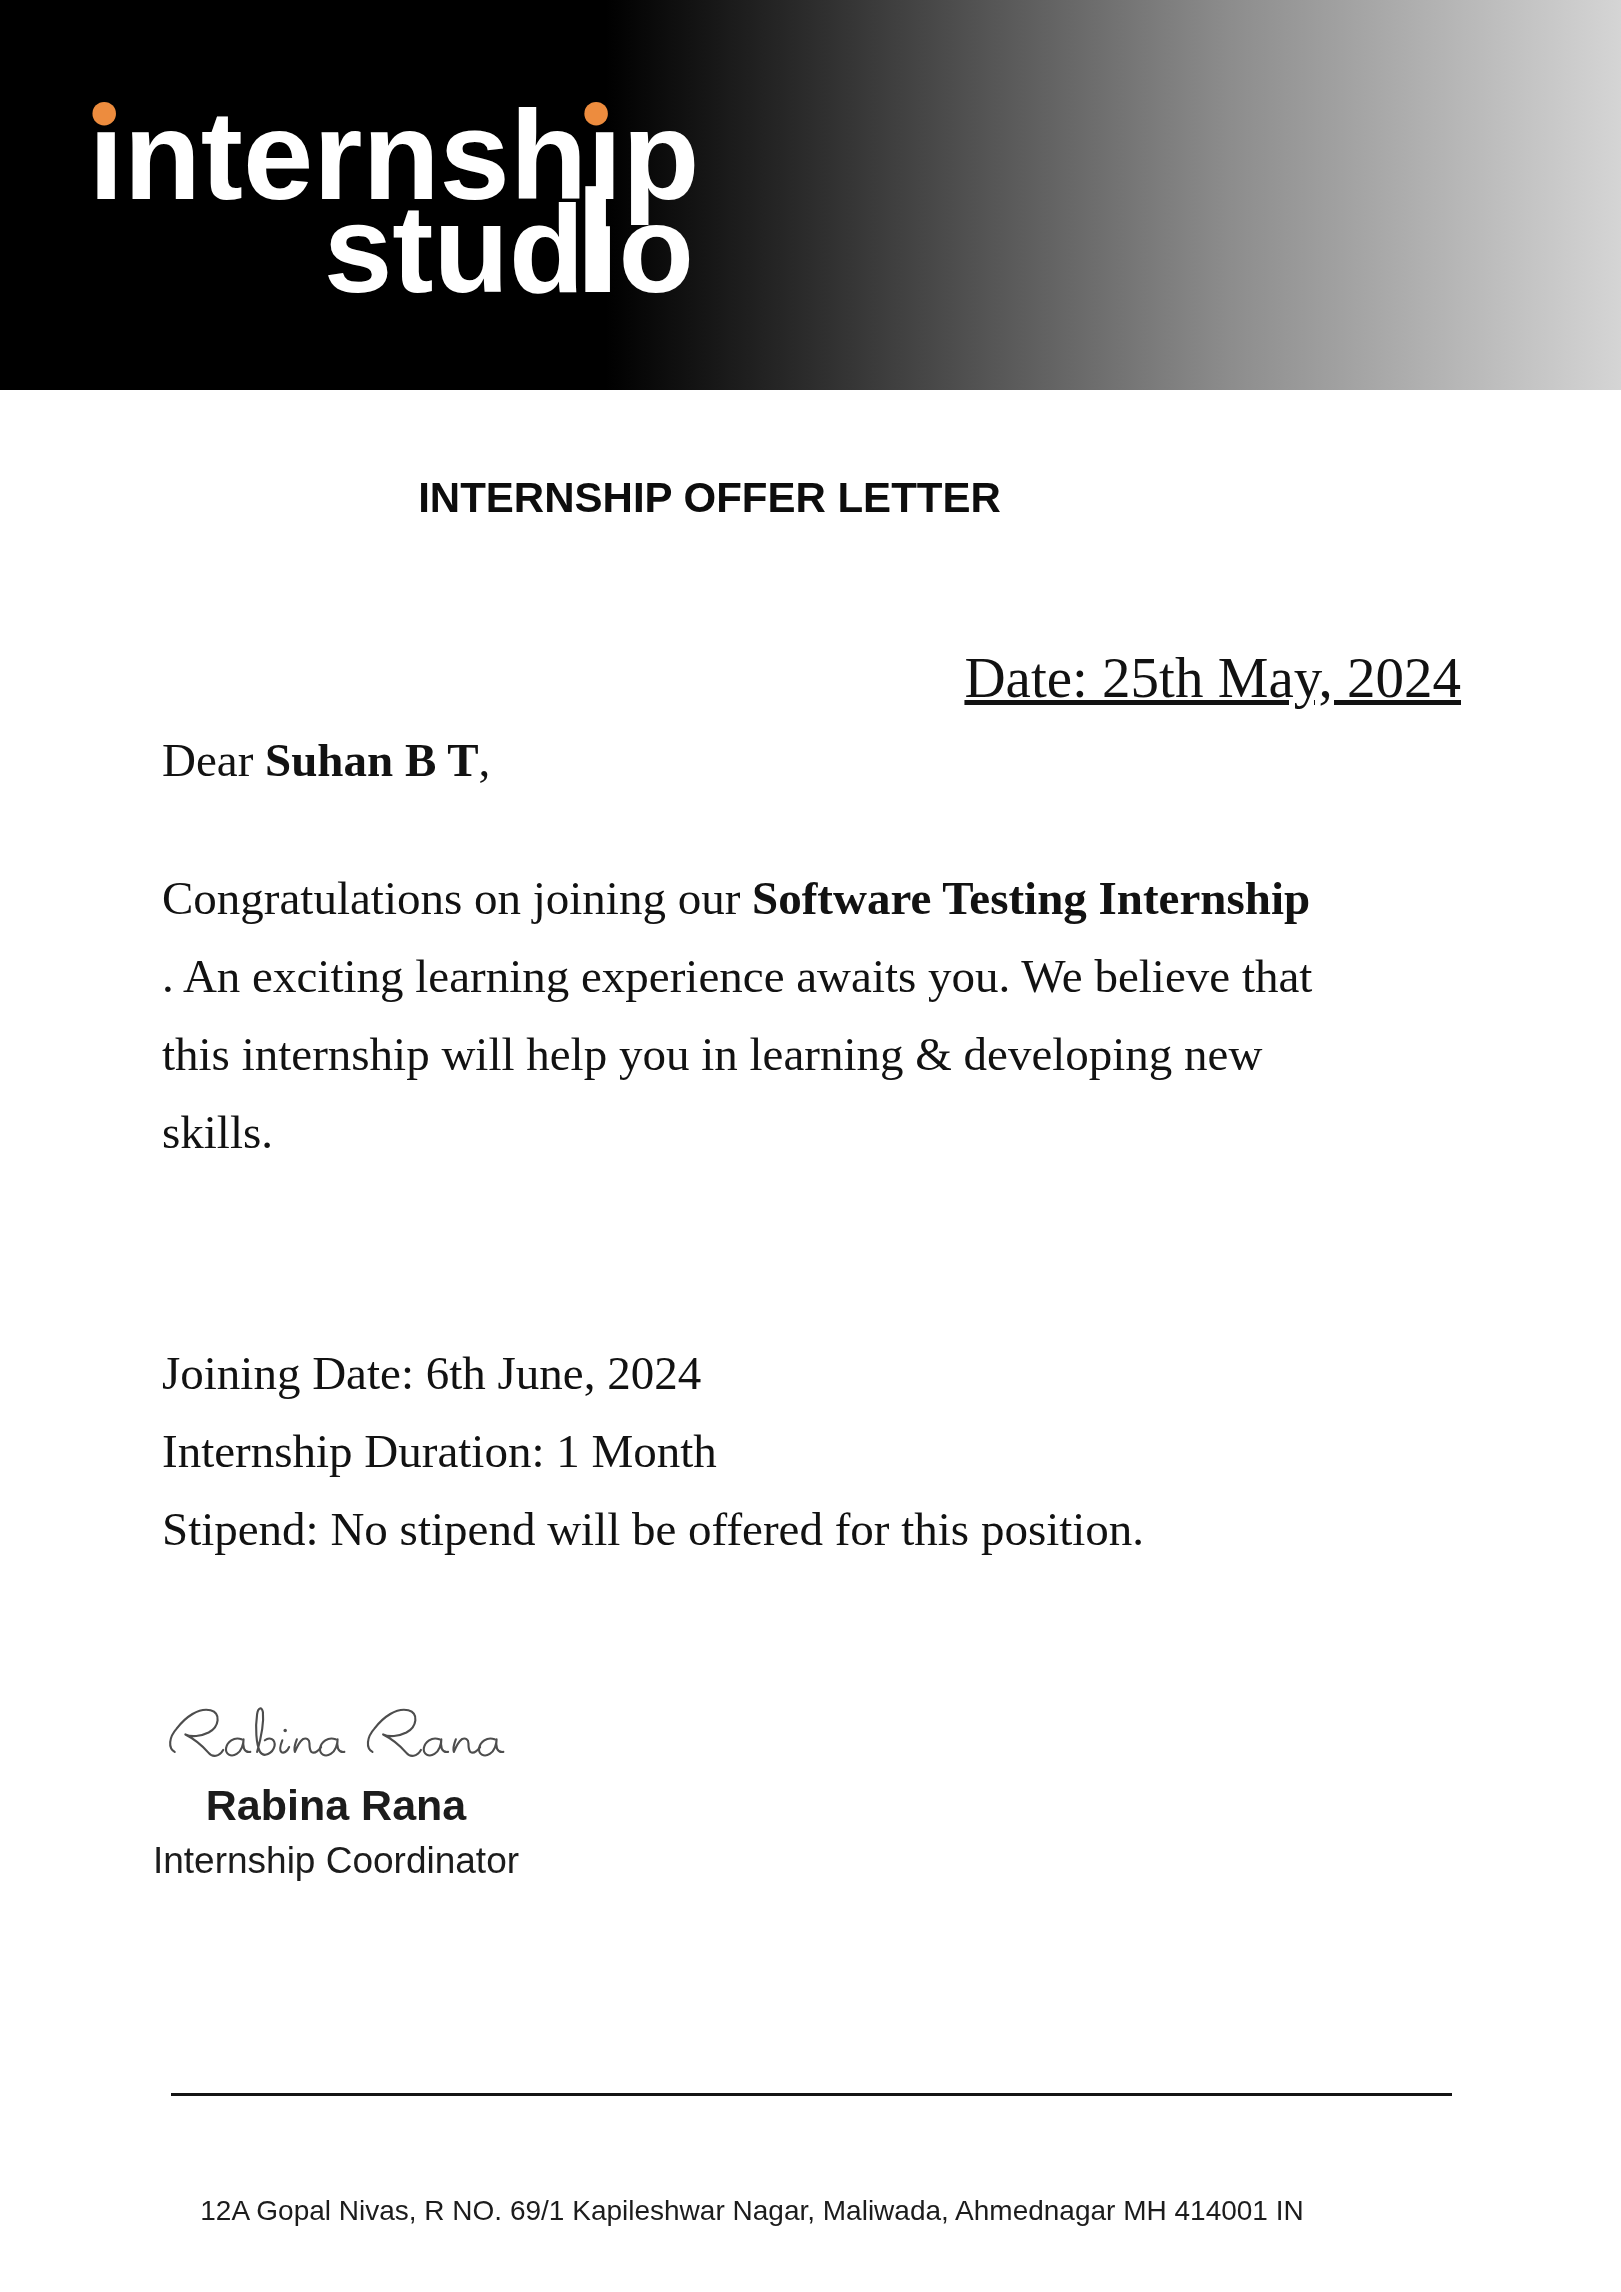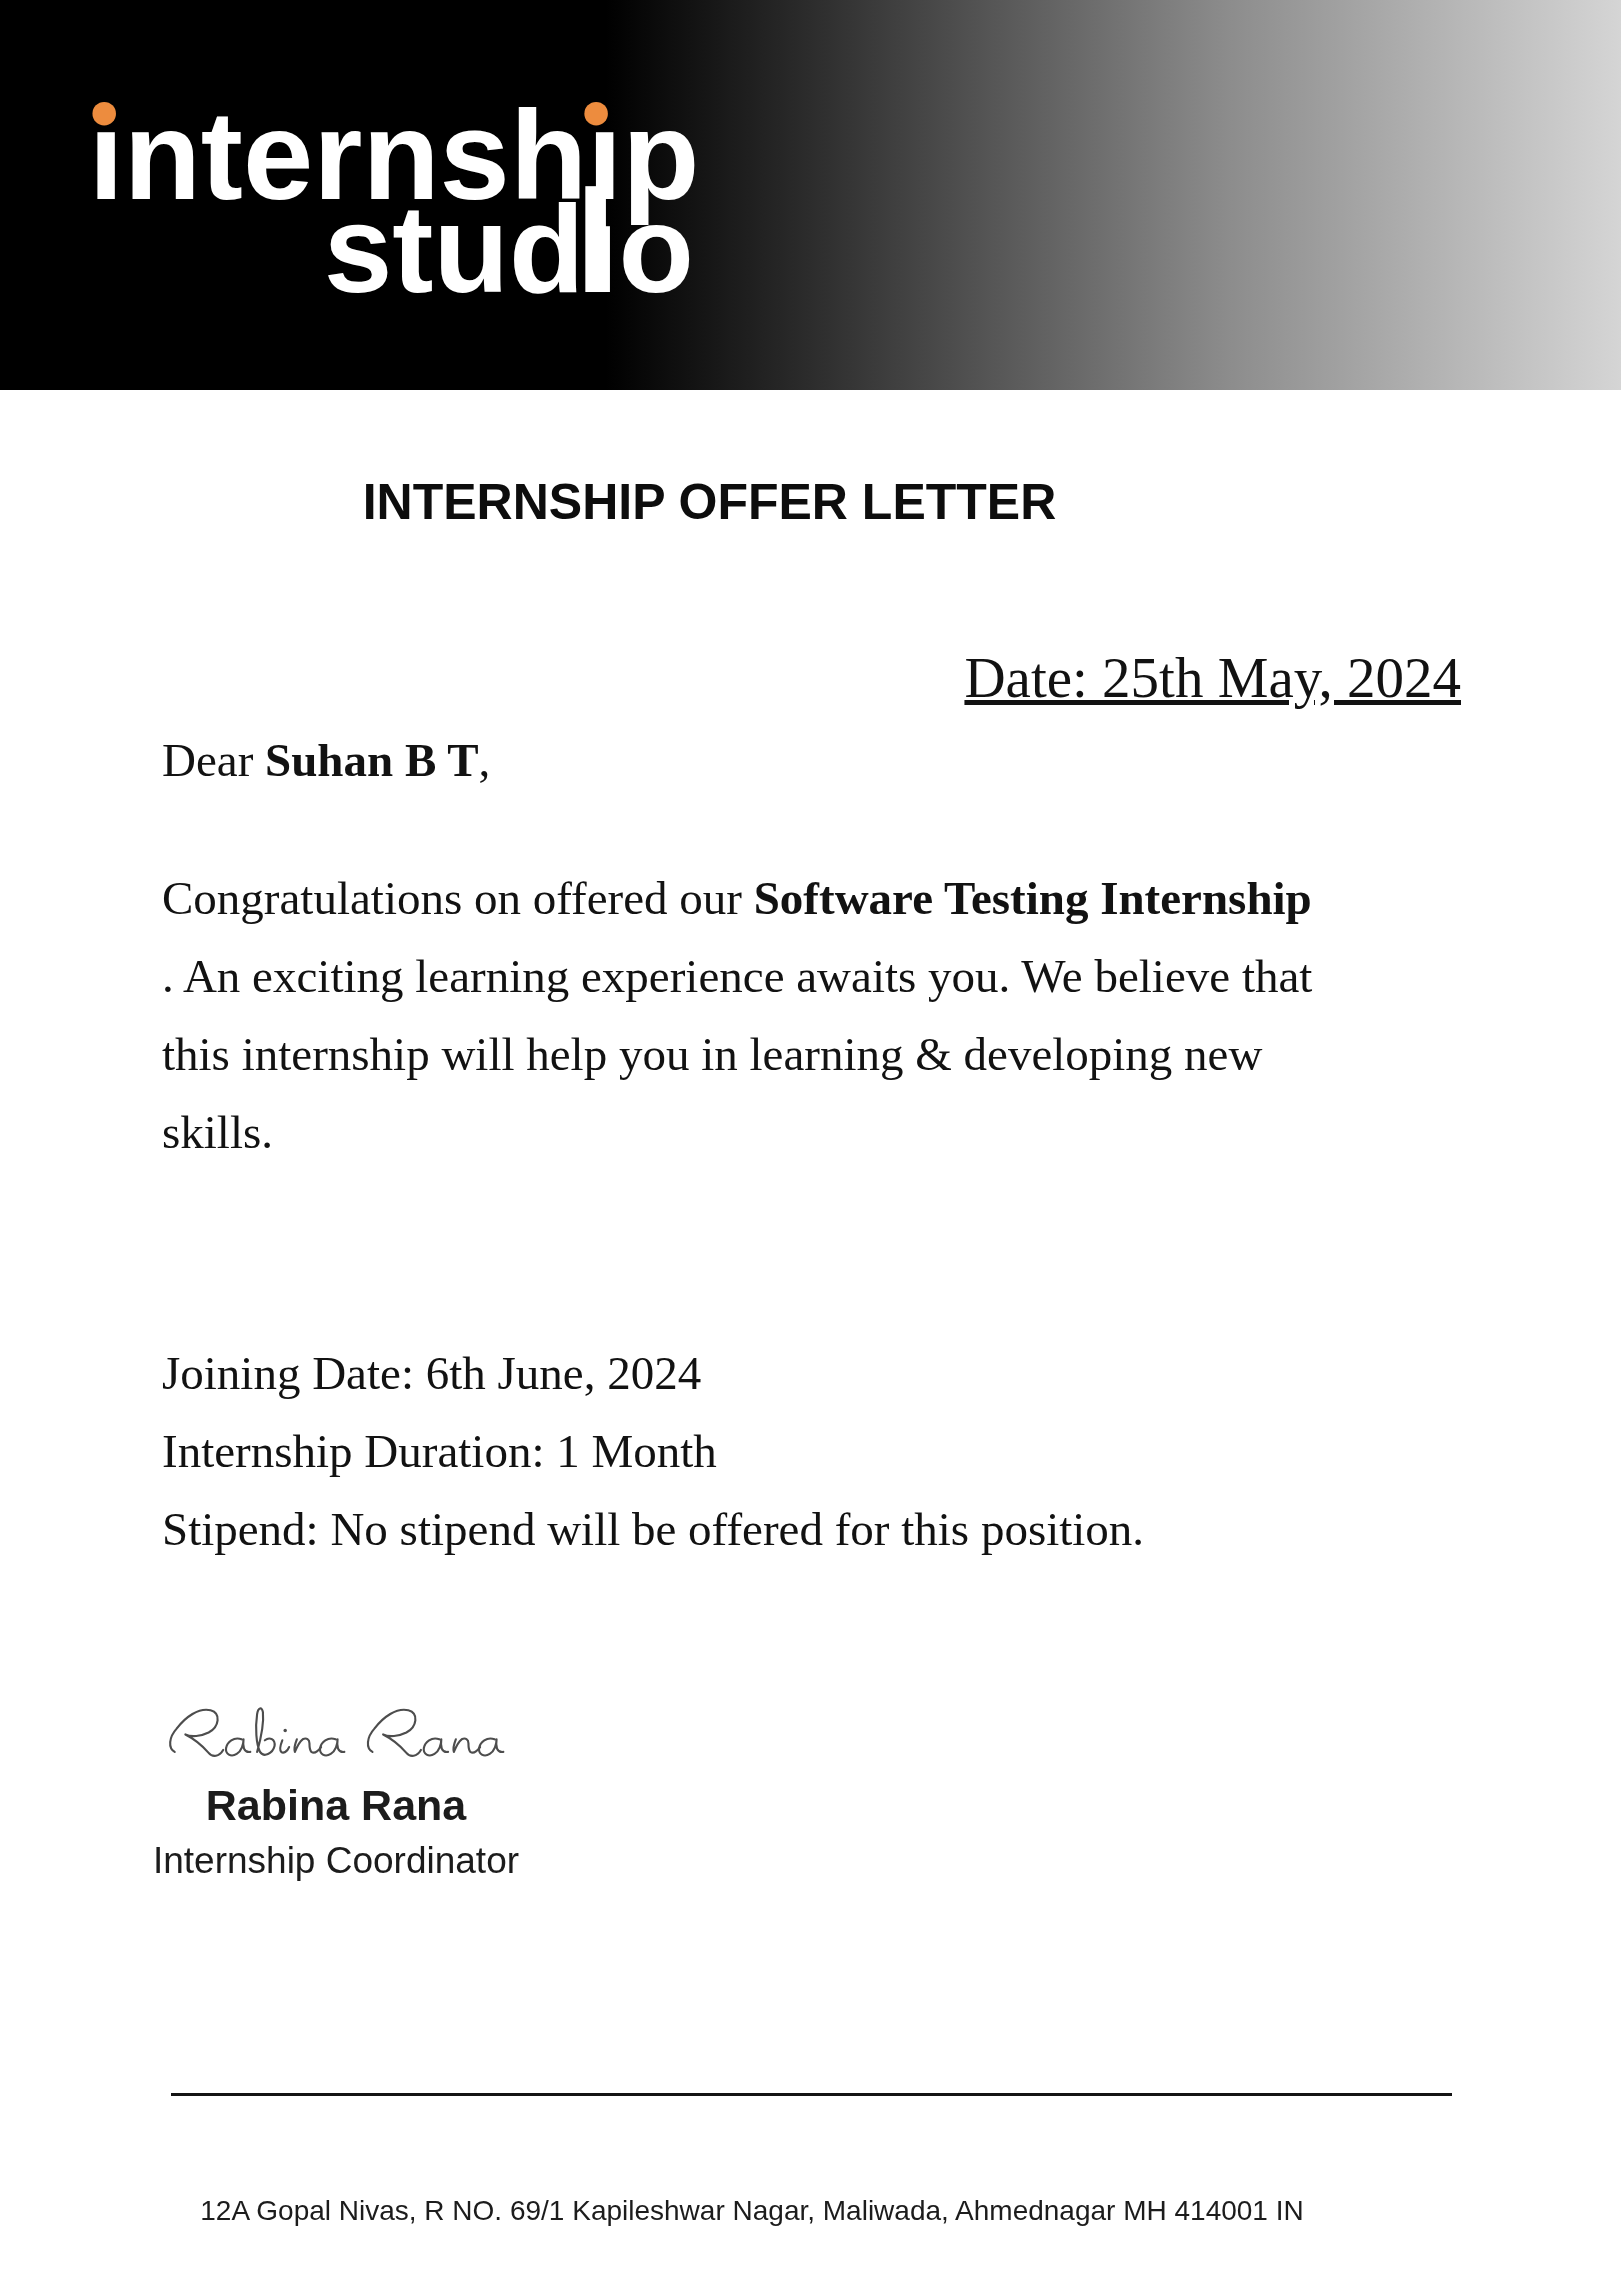--- a/index.html
+++ b/index.html
@@ -19,21 +19,21 @@
   .logo-svg{position:absolute;left:0;top:0;}
   .logo-text{
     font-family:"Liberation Sans",sans-serif;
     font-weight:bold;
     fill:#ffffff;
   }
   
   .title{
     position:absolute;left:0;top:477px;width:1419px;
     text-align:center;
-    font-size:50px;font-weight:bold;color:#0d0d0d;
+    font-size:42px;font-weight:bold;color:#0d0d0d;
     letter-spacing:0px;line-height:1;
   }
   .serif{font-family:"Liberation Serif",serif;color:#121212;}
   .date-line{
     position:absolute;left:162px;top:644px;width:1299px;
     text-align:right;font-size:57px;line-height:1.2;white-space:nowrap;text-decoration:underline;
   }
   .salutation{
     position:absolute;left:162px;top:732px;width:1299px;
     font-size:47px;line-height:1.2;white-space:nowrap;
@@ -94,21 +94,21 @@
     </svg>
   </div>
 
   <div class="title">INTERNSHIP OFFER LETTER</div>
 
   <div class="date-line serif">Date: 25th May, 2024</div>
 
   <div class="salutation serif"><span>Dear </span><span class="b">Suhan B T</span><span>,</span></div>
 
   <div class="paragraph serif">
-    <div class="pline"><span>Congratulations on offered our </span><span class="b">Software Testing Internship</span></div>
+    <div class="pline"><span>Congratulations on joining our </span><span class="b">Software Testing Internship</span></div>
     <div class="pline">. An exciting learning experience awaits you. We believe that</div>
     <div class="pline">this internship will help you in learning &amp; developing new</div>
     <div class="pline">skills.</div>
   </div>
 
   <div class="details serif">
     <div class="pline">Joining Date: 6th June, 2024</div>
     <div class="pline">Internship Duration: 1 Month</div>
     <div class="pline">Stipend: No stipend will be offered for this position.</div>
   </div>

